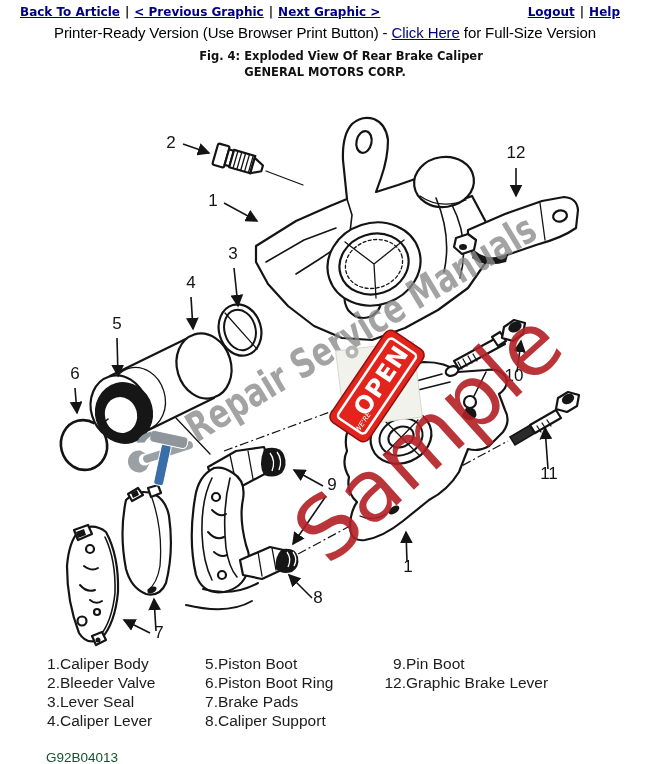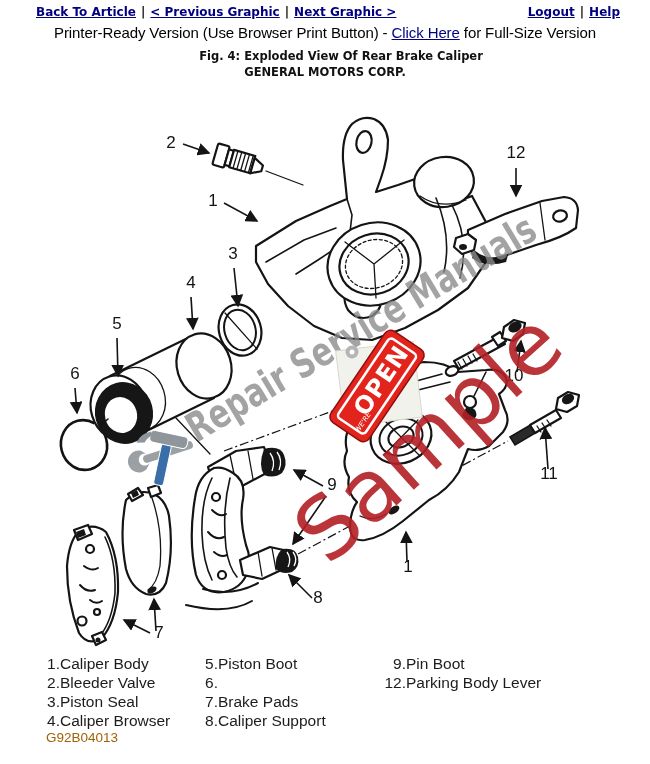--- a/index.html
+++ b/index.html
@@ -1,20 +1,20 @@
 <!DOCTYPE html>
 <html><head>
 <meta charset="utf-8">
 <style>
   html,body{margin:0;padding:0;background:#fff;}
   body{position:relative;width:650px;height:764px;overflow:hidden;
        font-family:"Liberation Sans",sans-serif;color:#141414;}
 
   
-  .nav{position:absolute;top:5px;left:36px;right:30px;display:flex;
+  .nav{position:absolute;top:5px;left:20px;right:30px;display:flex;
        justify-content:space-between;font:bold 12px "DejaVu Sans",sans-serif;}
   .navgrp{white-space:nowrap;}
   .nlink{color:#000080;text-decoration:underline;cursor:pointer;}
   .nsep{color:#111;margin:0 5px;}
   .printer{position:absolute;top:24px;left:0;width:650px;text-align:center;
            font:15px "Liberation Sans",sans-serif;letter-spacing:-0.1px;color:#000;}
   .printer .nlink{font-weight:bold;font-weight:normal;text-align:center;}
   .figcap{position:absolute;top:49px;left:16px;width:650px;text-align:center;
           font:bold 11.5px "DejaVu Sans",sans-serif;color:#111;}
   .company{position:absolute;top:65px;left:0;width:650px;text-align:center;
@@ -37,21 +37,21 @@
 
   
   .legend{position:absolute;left:0;top:654px;width:650px;
           font:15.5px "Liberation Sans",sans-serif;color:#1c1c1c;}
   .lcol{position:absolute;top:0;}
   .lrow{display:flex;height:19px;line-height:19px;white-space:nowrap;}
   .lnum{text-align:right;}
   .c1 .lnum{width:26px;} .c2 .lnum{width:32px;} .c3 .lnum{width:32px;}
   .llbl{}
   .c1{left:34px;} .c2{left:186px;} .c3{left:374px;}
-  .fcode{position:absolute;left:46px;top:730px;font:13.5px "Liberation Sans",sans-serif;color:#a16207;}
+  .fcode{position:absolute;left:46px;top:750px;font:13.5px "Liberation Sans",sans-serif;color:#14532d;}
 </style>
 </head>
 <body>
 
 <div class="nav">
   <span class="navgrp">
     <a class="nlink">Back To Article</a><span class="nsep">|</span><a class="nlink">&lt; Previous Graphic</a><span class="nsep">|</span><a class="nlink">Next Graphic &gt;</a>
   </span>
   <span class="navgrp">
     <a class="nlink">Logout</a><span class="nsep">|</span><a class="nlink">Help</a>
@@ -273,49 +273,50 @@
     <div class="lrow">
         <span class="lnum">1.</span>
         <span class="llbl">Caliper Body</span>
       </div>
     <div class="lrow">
         <span class="lnum">2.</span>
         <span class="llbl">Bleeder Valve</span>
       </div>
     <div class="lrow">
         <span class="lnum">3.</span>
-        <span class="llbl">Piston Seal</span>
+        <span class="llbl">Lever Seal</span>
       </div>
     <div class="lrow">
         <span class="lnum">4.</span>
-        <span class="llbl">Caliper Browser</span>
+        <span class="llbl">Caliper Lever</span>
       </div>
   </div>
   <div class="lcol c2">
     <div class="lrow">
         <span class="lnum">5.</span>
         <span class="llbl">Piston Boot</span>
       </div>
     <div class="lrow">
         <span class="lnum">6.</span>
+        <span class="llbl">Piston Boot Ring</span>
       </div>
     <div class="lrow">
         <span class="lnum">7.</span>
         <span class="llbl">Brake Pads</span>
       </div>
     <div class="lrow">
         <span class="lnum">8.</span>
         <span class="llbl">Caliper Support</span>
       </div>
   </div>
   <div class="lcol c3">
     <div class="lrow">
         <span class="lnum">9.</span>
         <span class="llbl">Pin Boot</span>
       </div>
     <div class="lrow">
         <span class="lnum">12.</span>
-        <span class="llbl">Parking Body Lever</span>
+        <span class="llbl">Graphic Brake Lever</span>
       </div>
   </div>
 </div>
 
 <div class="fcode">G92B04013</div>
 
 </body></html>

